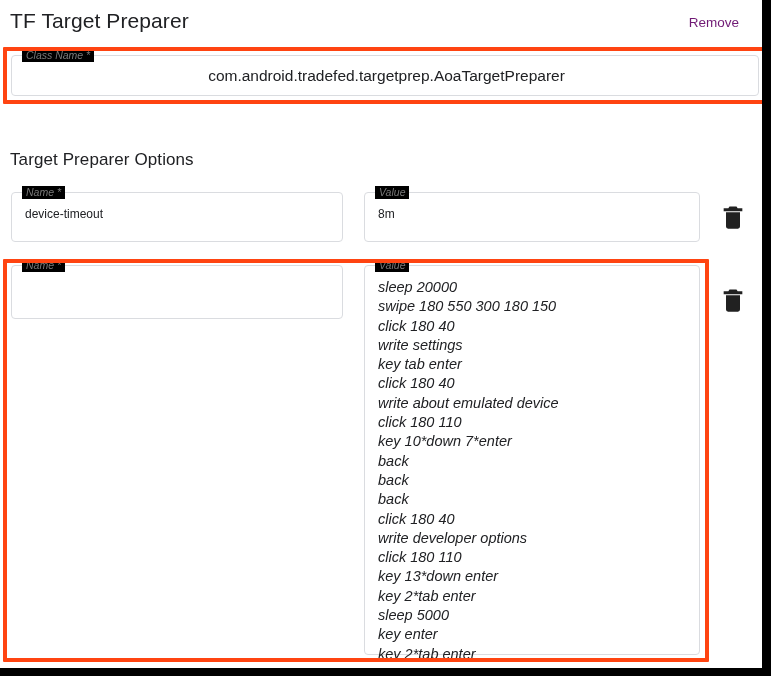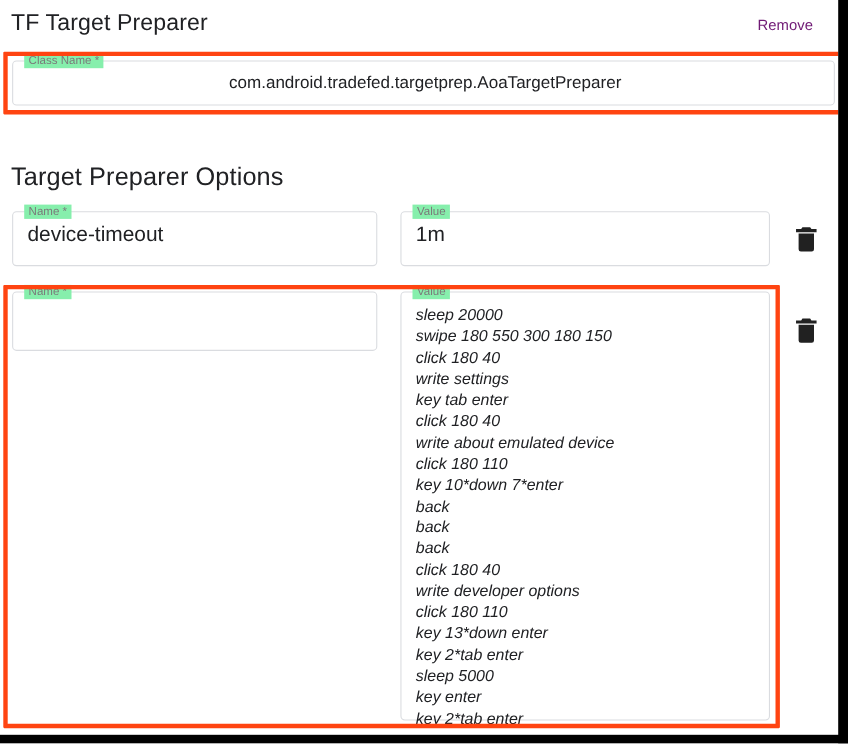--- a/index.html
+++ b/index.html
@@ -99,33 +99,34 @@
     position: absolute;
     box-sizing: border-box;
     border: 1px solid #dadce0;
     border-radius: 4px;
     background: #ffffff;
   }
   .mdc-field .notch {
     position: absolute;
     top: -7px;
     left: 10px;
-    background: #86efac;
+    background: #000000;
     padding: 0 4px;
     font-size: 10.5px;
     line-height: 13px;
     color: #7a7a7a;
     white-space: nowrap;
+    font-style: italic;
   }
   .mdc-field .fvalue {
     position: absolute;
     left: 13px;
     top: 12px;
     right: 10px;
-    font-size: 19px;
+    font-size: 12px;
     line-height: 18px;
     color: #202124;
     white-space: pre-wrap;
   }
   .mdc-field .fvalue.multi {
     line-height: 19.3px;
     font-size: 14.5px;
     font-style: italic;
   }
 
@@ -140,21 +141,21 @@
     top: 11px;
     font-size: 15.5px;
     text-align: center;
   }
 
   
   #options-heading {
     position: absolute;
     left: 10px;
     top: 148px;
-    font-size: 23px;
+    font-size: 17px;
     font-weight: 400;
     color: #202124;
     line-height: 24px;
     letter-spacing: .1px;
   }
 
   
   #row-1 { position: absolute; left: 0; top: 192px; width: 762px; height: 54px; }
   #row-2 { position: absolute; left: 0; top: 265px; width: 762px; height: 392px; }
 
@@ -194,21 +195,21 @@
   <div id="options-heading">Target Preparer Options</div>
 
   <div id="row-1">
     <div class="mdc-field" id="field-name-1">
       <span class="notch">Name *</span>
       <div class="fvalue">device-timeout</div>
     </div>
 
     <div class="mdc-field" id="field-value-1">
       <span class="notch">Value</span>
-      <div class="fvalue">1m</div>
+      <div class="fvalue">8m</div>
     </div>
 
     <button class="trash-btn" id="trash-1">
       <svg viewBox="0 0 24 24">
         <path fill="#212121" d="M9 3h6l1 1.5h4V7H4V4.5h4L9 3z"></path>
         <path fill="#212121" d="M6 8h12v12.2a1.8 1.8 0 0 1-1.8 1.8H7.8A1.8 1.8 0 0 1 6 20.2V8z"></path>
       </svg>
     </button>
   </div>
 

